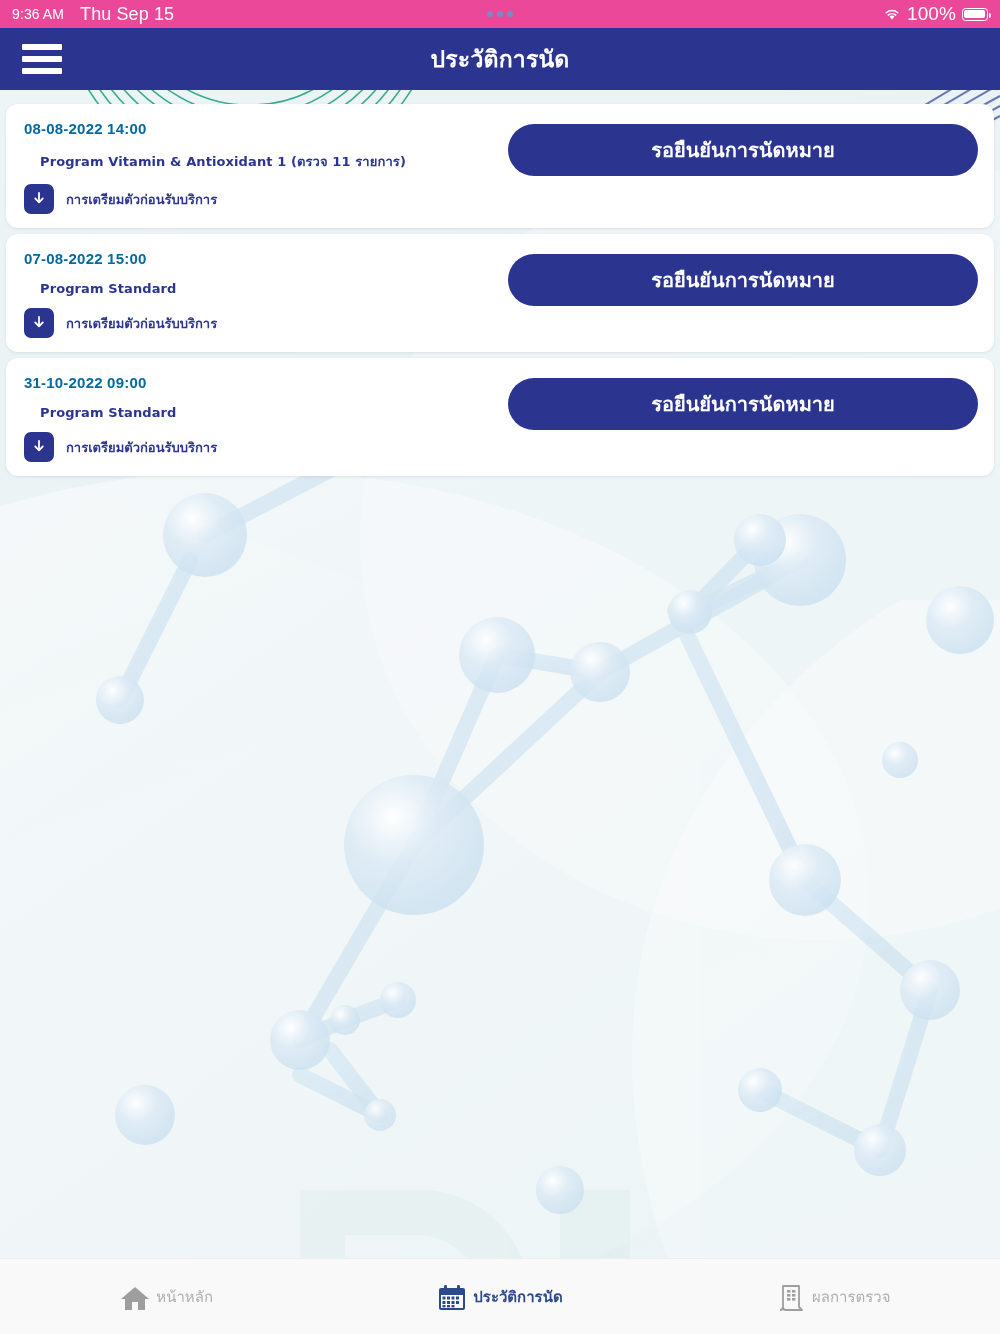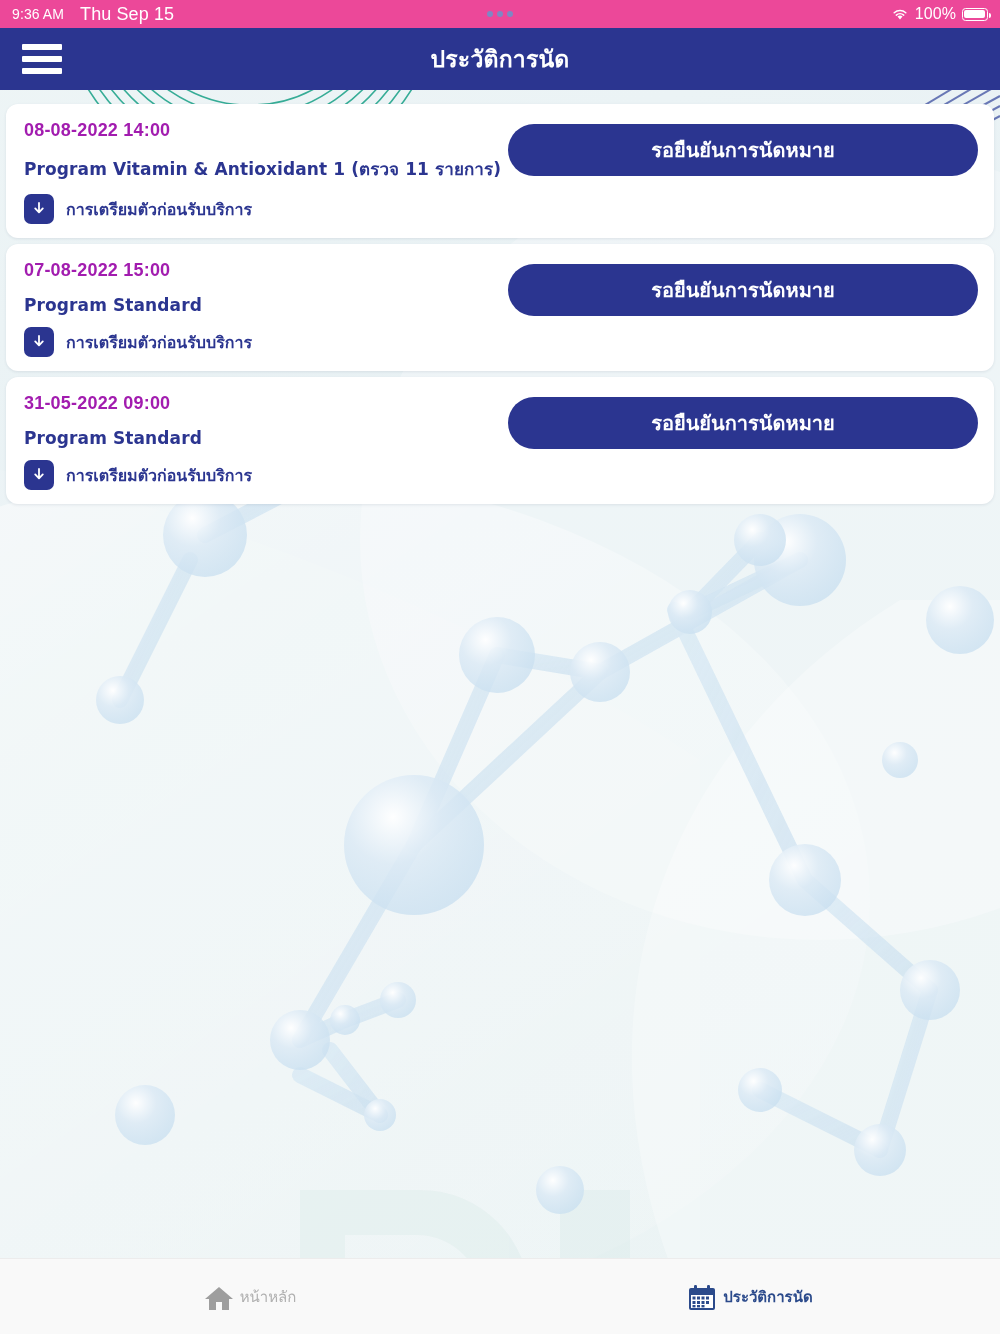--- a/index.html
+++ b/index.html
@@ -27,21 +27,21 @@
     display:flex; align-items:center; padding:0 12px;
     font-size:14px; letter-spacing:.1px;
   }
   .sb-left { display:flex; align-items:center; gap:16px; }
   .sb-time { font-size:14px; }
   .sb-date { font-size:18px; }
   .sb-center { position:absolute; left:50%; transform:translateX(-50%); display:flex; gap:4px; align-items:center;}
   .dot { width:6px; height:6px; border-radius:50%; background:#7f87c4; }
   .sb-right { margin-left:auto; display:flex; align-items:center; gap:6px; }
   .wifi-ico { width:18px; height:14px; display:block; }
-  .sb-batt-pct { font-size:16px; }
+  .sb-batt-pct { font-size:19px; }
   .batt { width:26px; height:13px; border:1.6px solid #fff; border-radius:3.5px; position:relative; display:inline-block; }
   .batt::after { content:""; position:absolute; right:-4px; top:4px; width:2.4px; height:5px; background:#fff; border-radius:0 2px 2px 0; }
   .batt-fill { position:absolute; left:1.4px; top:1.4px; bottom:1.4px; width:21px; background:#fff; border-radius:2px; }
 
   
   .header {
     position:absolute; top:28px; left:0; width:1000px; height:62px;
     background:#2b3590; z-index:19;
     display:flex; align-items:center;
   }
@@ -57,30 +57,30 @@
   .topdeco { position:absolute; top:90px; left:0; width:1000px; height:40px; z-index:2; overflow:hidden; }
   .topdeco svg { display:block; }
 
   
   .cards { position:absolute; top:104px; left:0; width:1000px; z-index:5; }
   .card {
     background:#ffffff; border-radius:12px; margin:0 6px 6px 6px;
     padding:16px 18px 14px 18px; position:relative; min-height:110px;
     box-shadow:0 1px 3px rgba(40,60,90,.10);
   }
-  .card-date { color:#a21caf; font-size:18px; font-weight:700; letter-spacing:.2px; }
-  .card-prog { color:#2b3590; font-size:17px; font-weight:700; margin-top:14px; letter-spacing:.1px;
-               font-family:"DejaVu Sans","Liberation Sans",sans-serif; }
+  .card-date { color:#0369a1; font-size:15px; font-weight:700; letter-spacing:.2px; }
+  .card-prog { color:#2b3590; font-size:13px; font-weight:700; margin-top:14px; letter-spacing:.1px;
+               font-family:"DejaVu Sans","Liberation Sans",sans-serif;margin-left:16px; }
   .card-prep { display:flex; align-items:center; gap:12px; margin-top:12px; }
   .dl-ico {
     width:30px; height:30px; border-radius:7px; background:#2b3590;
     display:flex; align-items:center; justify-content:center; flex:0 0 auto; cursor:pointer;
   }
   .dl-ico svg { display:block; }
-  .card-prep-label { color:#2b3590; font-size:16px; font-weight:700;
+  .card-prep-label { color:#2b3590; font-size:13px; font-weight:700;
                      font-family:"DejaVu Sans","Liberation Sans",sans-serif; }
   .status-btn {
     position:absolute; right:16px; top:20px; width:470px; height:52px;
     background:#2b3590; color:#fff; border:none; border-radius:26px;
     font-size:20px; font-weight:700; cursor:pointer;
     font-family:"DejaVu Sans","Liberation Sans",sans-serif;
   }
 
   
   .bottomnav {
@@ -254,21 +254,21 @@
           <svg width="16" height="16" viewBox="0 0 16 16" xmlns="http://www.w3.org/2000/svg">
             <path d="M8 2 V11 M4.2 7.4 L8 11.4 L11.8 7.4" stroke="#fff" stroke-width="1.8" fill="none" stroke-linecap="round" stroke-linejoin="round"></path>
           </svg>
         </span>
         <span class="card-prep-label">การเตรียมตัวก่อนรับบริการ</span>
       </div>
       <button class="status-btn">รอยืนยันการนัดหมาย</button>
     </div>
 
     <div class="card">
-      <div class="card-date">31-05-2022 09:00</div>
+      <div class="card-date">31-10-2022 09:00</div>
       <div class="card-prog">Program Standard</div>
       <div class="card-prep">
         <span class="dl-ico">
           <svg width="16" height="16" viewBox="0 0 16 16" xmlns="http://www.w3.org/2000/svg">
             <path d="M8 2 V11 M4.2 7.4 L8 11.4 L11.8 7.4" stroke="#fff" stroke-width="1.8" fill="none" stroke-linecap="round" stroke-linejoin="round"></path>
           </svg>
         </span>
         <span class="card-prep-label">การเตรียมตัวก่อนรับบริการ</span>
       </div>
       <button class="status-btn">รอยืนยันการนัดหมาย</button>
@@ -305,16 +305,33 @@
               <rect x="10" y="21" width="3" height="2.4"></rect>
             <rect x="14.5" y="21" width="3" height="2.4"></rect>
           </g>
           <rect x="7" y="1" width="3" height="5" rx="1.2" fill="#2b4a8b"></rect>
           <rect x="20" y="1" width="3" height="5" rx="1.2" fill="#2b4a8b"></rect>
         </svg>
       </span>
       <span class="ni-lbl">ประวัติการนัด</span>
     </div>
 
+    <div class="navitem inactive">
+      <span class="ni-ico">
+        <svg width="30" height="28" viewBox="0 0 30 28" xmlns="http://www.w3.org/2000/svg">
+          <path d="M7 2 H23 V23 L26 26 H10 a3 3 0 0 1 -3 -3 Z" fill="none" stroke="#9e9e9e" stroke-width="1.8" stroke-linejoin="round"></path>
+          <g fill="#9e9e9e">
+            <rect x="11" y="6" width="3.4" height="2.6"></rect>
+              <rect x="16" y="6" width="3.4" height="2.6"></rect>
+            <rect x="11" y="10" width="3.4" height="2.6"></rect>
+              <rect x="16" y="10" width="3.4" height="2.6"></rect>
+            <rect x="11" y="14" width="3.4" height="2.6"></rect>
+              <rect x="16" y="14" width="3.4" height="2.6"></rect>
+          </g>
+          <path d="M7 23 a3 3 0 0 1 -3 3" fill="none" stroke="#9e9e9e" stroke-width="1.8"></path>
+        </svg>
+      </span>
+      <span class="ni-lbl">ผลการตรวจ</span>
+    </div>
 
   </div>
 
 </div>
 
 </body></html>

